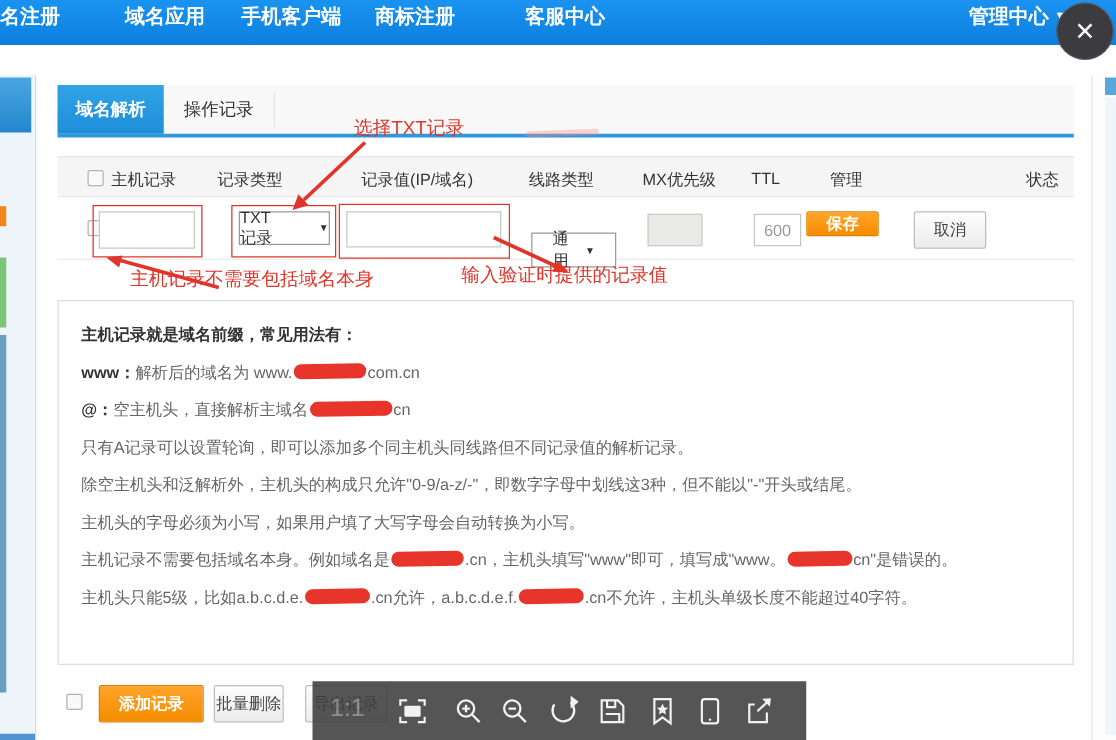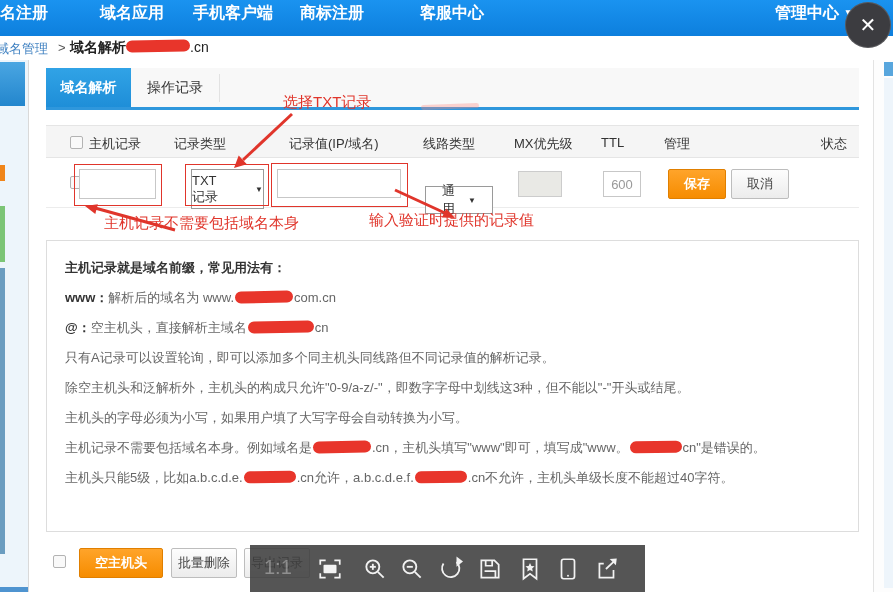--- a/index.html
+++ b/index.html
@@ -126,27 +126,20 @@
     <div class="account">
       <span>管理中心</span>
       <span class="caret">▼</span>
     </div>
   </div>
 
   <div class="close-btn">
     <span>✕</span>
   </div>
 
-  <div class="breadcrumb">
-    <span class="crumb-parent">域名管理</span>
-    <span class="crumb-sep">&gt;</span>
-    <span class="crumb-current">
-      <span>域名解析</span><span class="crumb-redact"></span><span class="crumb-suffix">.cn</span>
-    </span>
-  </div>
 
   <div class="left-strip">
     <div class="ls-blue"></div>
     <div class="ls-orange"></div>
     <div class="ls-green"></div>
     <div class="ls-steel"></div>
   </div>
   <div class="right-strip">
     <div class="rs-blue"></div>
     <div class="rs-light"></div>
@@ -173,37 +166,37 @@
       <span><span class="th th0">主机记录</span><span class="th th1">记录类型</span><span class="th th2">记录值(IP/域名)</span><span class="th th3">线路类型</span><span class="th th4">MX优先级</span><span class="th th5">TTL</span><span class="th th6">管理</span><span class="th th7">状态</span></span>
     </div>
 
     <div class="formrow"></div>
     <span class="checkbox" style="left:41px;top:116px;"></span>
 
     <div class="redbox" style="left:45px;top:104px;width:88px;height:42px;"></div>
     <input class="txtinput" style="left: 50px; top: 109px; width: 77px; height: 30px;" value="">
 
     <div class="redbox" style="left:156px;top:104px;width:84px;height:42px;"></div>
-    <div class="sel" style="left:162px;top:109px;width:73px;height:40px;gap:29px;">
+    <div class="sel" style="left:162px;top:109px;width:73px;height:27px;gap:29px;">
       <span>TXT记录</span>
       <span class="caret">▼</span>
     </div>
 
     <div class="redbox" style="left:242px;top:103px;width:137px;height:44px;"></div>
     <input class="txtinput" style="left: 248px; top: 109px; width: 124px; height: 29px;" value="">
 
     <div class="sel sel-line" style="left:396px;top:110px;width:68px;height:28px;">
       <span>通用</span>
       <span class="caret">▼</span>
     </div>
 
     <input class="txtinput mx-disabled" style="left: 489px; top: 111px; width: 44px; height: 26px;" disabled="" value="">
     <input class="txtinput ttl-input" style="left: 574px; top: 111px; width: 38px; height: 26px;" value="600">
 
-    <div class="btn-orange" style="left:639px;top:109px;width:58px;height:30px;">保存</div>
+    <div class="btn-orange" style="left:616px;top:109px;width:58px;height:20px;">保存</div>
     <div class="btn-gray" style="left:702px;top:109px;width:58px;height:30px;">取消</div>
 
     <svg class="anno-svg" style="left:50px;top:136px;" width="102" height="40">
       <line x1="96" y1="34" x2="16" y2="12" stroke="#e0352b" stroke-width="3"></line>
       <polygon points="6,10 18.9,8.3 16.3,17.9" fill="#e0352b"></polygon>
     </svg>
     <div class="anno" style="left:75px;top:154px;">主机记录不需要包括域名本身</div>
 
     <svg class="anno-svg" style="left:360px;top:126px;" width="74" height="36">
       <line x1="6" y1="4" x2="56" y2="27" stroke="#e0352b" stroke-width="3"></line>
@@ -221,22 +214,22 @@
           <div class="help-line"><span>只有A记录可以设置轮询，即可以添加多个同主机头同线路但不同记录值的解析记录。</span></div>
           <div class="help-line"><span>除空主机头和泛解析外，主机头的构成只允许"0-9/a-z/-"，即数字字母中划线这3种，但不能以"-"开头或结尾。</span></div>
           <div class="help-line"><span>主机头的字母必须为小写，如果用户填了大写字母会自动转换为小写。</span></div>
           <div class="help-line"><span>主机记录不需要包括域名本身。例如域名是</span><span class="redact" style="width: 58px;"></span><span>.cn，主机头填写"www"即可，填写成"www。</span><span class="redact" style="width: 52px;"></span><span>cn"是错误的。</span></div>
           <div class="help-line"><span>主机头只能5级，比如a.b.c.d.e.</span><span class="redact" style="width: 52px;"></span><span>.cn允许，a.b.c.d.e.f.</span><span class="redact" style="width: 52px;"></span><span>.cn不允许，主机头单级长度不能超过40字符。</span></div>
         </div>
     </div>
 
     <div class="footer-row">
       <span class="checkbox" style="left:24px;top:10px;"></span>
-      <div class="btn-orange" style="left:50px;top:3px;width:84px;height:30px;">空主机头</div>
-      <div class="btn-gray" style="left:142px;top:3px;width:66px;height:30px;">批量删除</div>
+      <div class="btn-orange" style="left:50px;top:3px;width:84px;height:30px;">添加记录</div>
+      <div class="btn-gray" style="left:142px;top:3px;width:56px;height:30px;">批量删除</div>
       <div class="btn-gray" style="left:215px;top:3px;width:66px;height:30px;">导出记录</div>
     </div>
   </div>
 
   <div class="viewer">
     <span class="zoomlabel">1:1</span>
 
     <span class="vicon vi0">
       <svg viewBox="0 0 24 24" fill="none" stroke="#f2f2f2" stroke-width="1.6">
         <path d="M3,8 V4 H8"></path>

